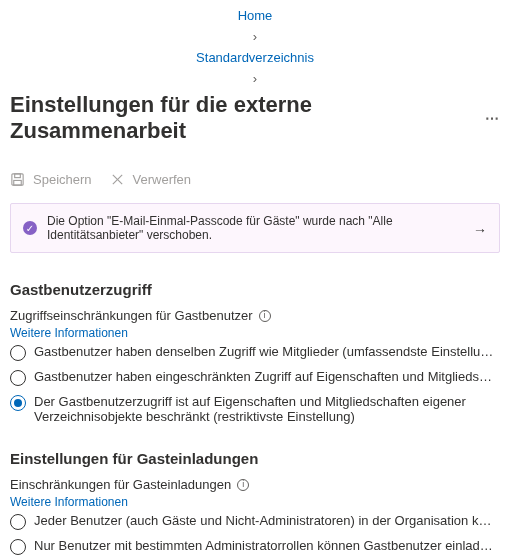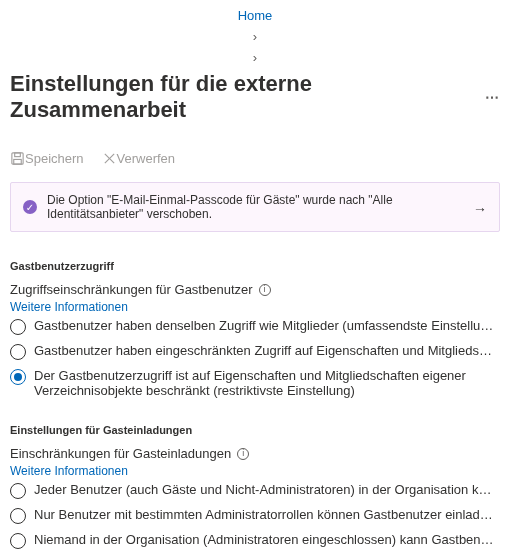--- a/index.html
+++ b/index.html
@@ -33,21 +33,21 @@
     .toolbar {
       display: flex;
       gap: 18px;
       align-items: center;
       padding: 6px 0 10px 0;
       border-bottom: none;
     }
     .toolbar-btn {
       display: flex;
       align-items: center;
-      gap: 0;
+      gap: 8px;
       color: #a19f9d;
       font-size: 13px;
       cursor: pointer;
       background: none;
       border: none;
     }
     .toolbar-btn svg { width: 15px; height: 15px; }
     .banner {
       display: flex;
       align-items: center;
@@ -61,21 +61,21 @@
       font-size: 12px;
     }
     .banner .bullet {
       width: 14px; height: 14px; border-radius: 50%;
       background: #8661c5; color: #fff;
       display: flex; align-items: center; justify-content: center;
       font-size: 10px; flex-shrink: 0;
     }
     .banner .arrow { margin-left: auto; color: #323130; font-size: 14px; }
     h2 {
-      font-size: 11px;
+      font-size: 15px;
       font-weight: 600;
       margin-bottom: 10px;
     }
     .sublabel {
       font-size: 13px;
       color: #323130;
       display: flex;
       align-items: center;
       gap: 6px;
       margin-bottom: 2px;
@@ -110,20 +110,21 @@
   </style>
 </head>
 <body>
 
 
 
 
 <div class="breadcrumb">
   <a>Home</a>
   <span class="sep">›</span>
+  <a>Standardverzeichnis</a>
   <span class="sep">›</span>
 </div>
 
 
 <h1>
   <span>Einstellungen für die externe Zusammenarbeit</span>
   <span class="more-icon">⋯</span>
 </h1>
 
 

